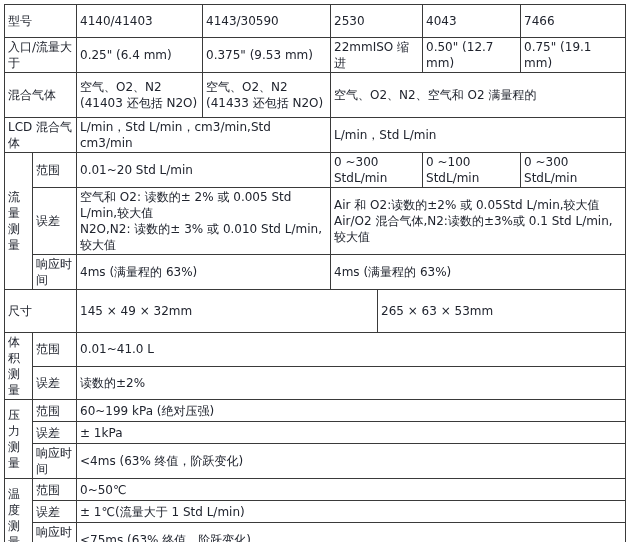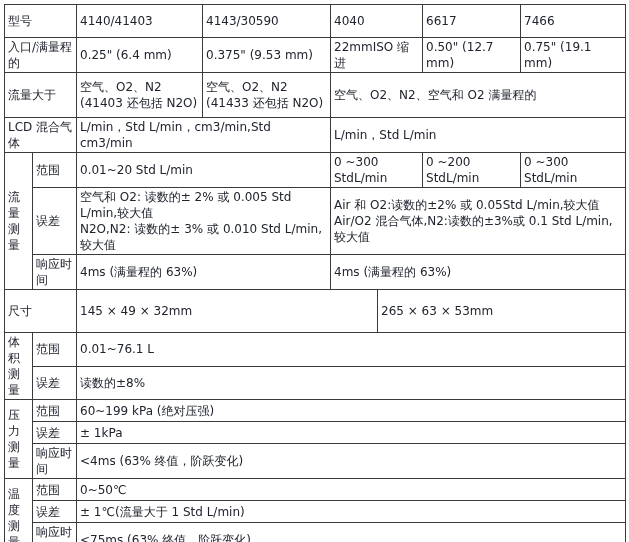--- a/index.html
+++ b/index.html
@@ -44,57 +44,57 @@
         <col style="width:45px">
       <col style="width:98px">
         <col style="width:105px">
     </colgroup>
 
     <tbody>
         <tr class="h32">
       <td colspan="2">型号</td>
       <td>4140/41403</td>
       <td>4143/30590</td>
-      <td colspan="2">4040</td>
-      <td>6617</td>
+      <td colspan="2">2530</td>
+      <td>4043</td>
       <td>7466</td>
     </tr>
 
     <tr class="h21">
-      <td colspan="2">入口/满量程的</td>
+      <td colspan="2">入口/流量大于</td>
       <td>0.25" (6.4 mm)</td>
       <td>0.375" (9.53 mm)</td>
       <td colspan="2">22mmISO 缩进</td>
       <td>0.50" (12.7 mm)</td>
       <td>0.75" (19.1 mm)</td>
     </tr>
 
     <tr class="h44">
-      <td colspan="2">流量大于</td>
+      <td colspan="2">混合气体</td>
       <td>空气、O2、N2
 (41403 还包括 N2O)</td>
       <td>空气、O2、N2
 (41433 还包括 N2O)</td>
       <td colspan="4">空气、O2、N2、空气和 O2 满量程的</td>
     </tr>
 
     <tr class="h21">
       <td colspan="2">LCD 混合气体</td>
       <td colspan="2">L/min，Std L/min，cm3/min,Std cm3/min</td>
       <td colspan="4">L/min，Std L/min</td>
     </tr>
 
     <tr class="h34">
       <td rowspan="3">流量
 测量</td>
       <td>范围</td>
       <td colspan="2">0.01~20 Std L/min</td>
       <td colspan="2">0 ~300
 StdL/min</td>
-      <td>0 ~200 StdL/min</td>
+      <td>0 ~100 StdL/min</td>
       <td>0 ~300 StdL/min</td>
     </tr>
 
     <tr class="h42">
       <td>误差</td>
       <td colspan="2">空气和 O2: 读数的± 2% 或 0.005 Std L/min,较大值
 N2O,N2: 读数的± 3% 或 0.010 Std L/min, 较大值</td>
       <td colspan="4">Air 和 O2:读数的±2% 或 0.05Std L/min,较大值 Air/O2 混合气体,N2:读数的±3%或 0.1 Std L/min,较大值</td>
     </tr>
 
@@ -107,25 +107,25 @@
     <tr class="h42">
       <td colspan="2">尺寸</td>
       <td colspan="3" class="top">145 × 49 × 32mm</td>
       <td colspan="3">265 × 63 × 53mm</td>
     </tr>
 
     <tr class="h21">
       <td rowspan="2">体积
 测量</td>
       <td>范围</td>
-      <td colspan="6">0.01~76.1 L</td>
+      <td colspan="6">0.01~41.0 L</td>
     </tr>
     <tr class="h21">
       <td>误差</td>
-      <td colspan="6">读数的±8%</td>
+      <td colspan="6">读数的±2%</td>
     </tr>
 
     <tr class="h21">
       <td rowspan="3">压力
 测量</td>
       <td>范围</td>
       <td colspan="6">60~199 kPa  (绝对压强)</td>
     </tr>
     <tr class="h21">
       <td>误差</td>

